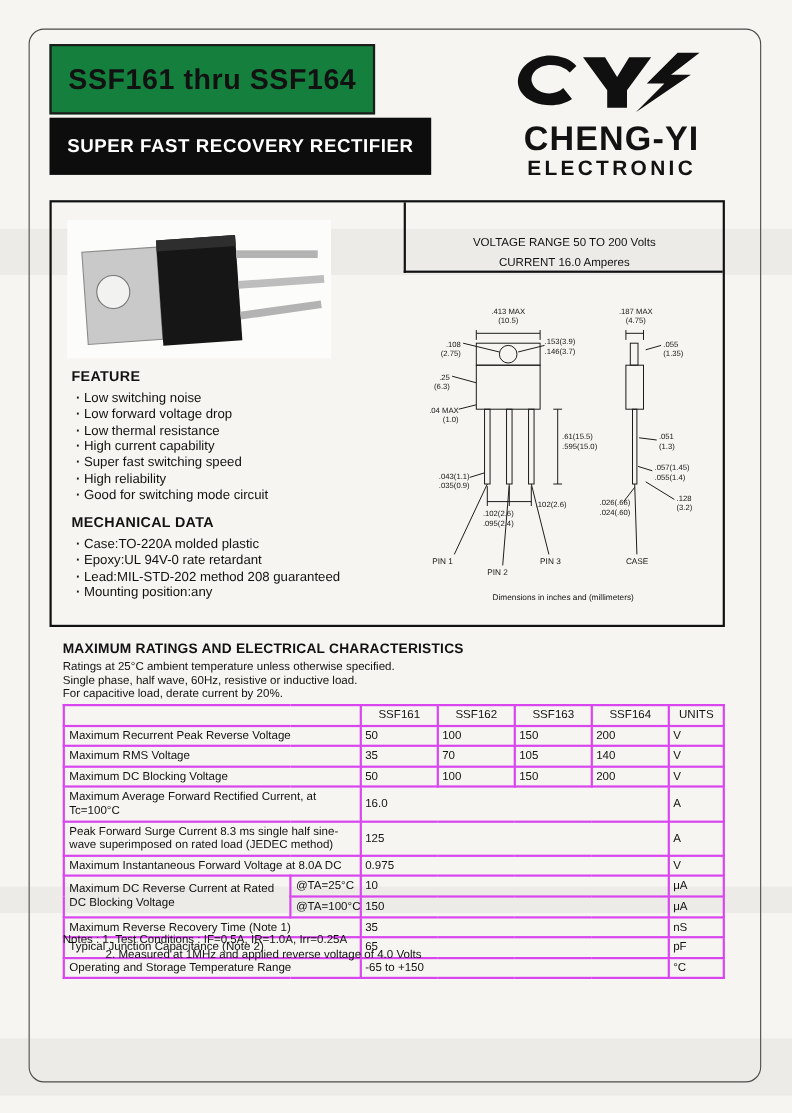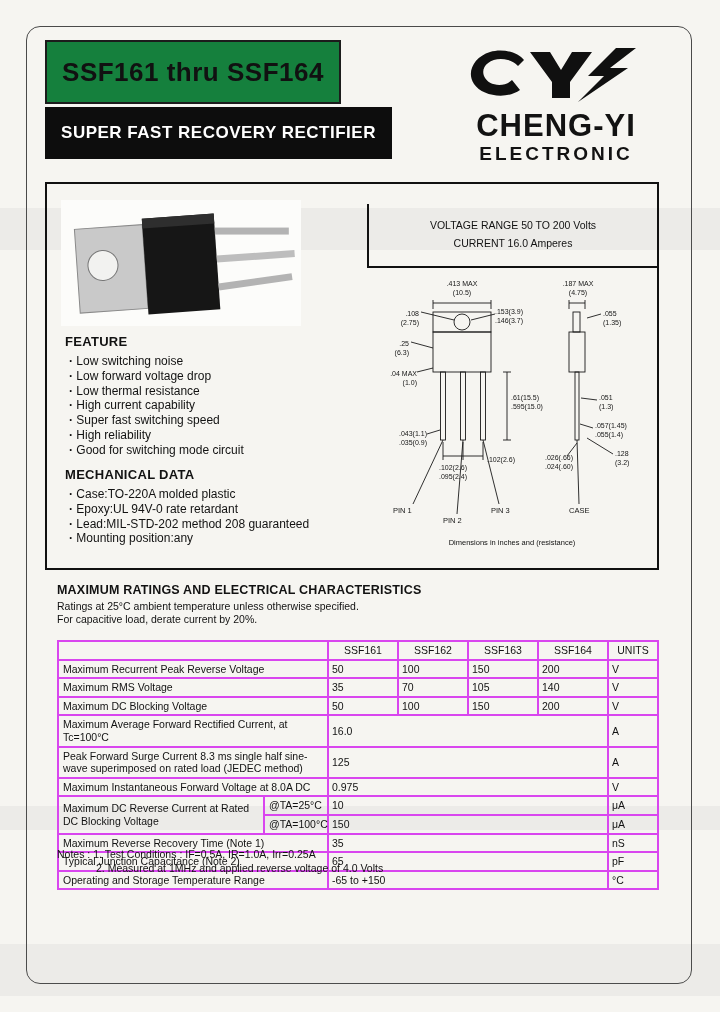--- a/index.html
+++ b/index.html
@@ -37,21 +37,21 @@
   .brand-sub {
     position:absolute; left:448px; top:143px; width:216px; text-align:center;
     font-size:19px; font-weight:bold; letter-spacing:3px;
   }
 
   
   .main-box { position:absolute; left:45px; top:182px; width:614px; height:388px; border:2px solid #111; }
   .spec-cell {
     position:absolute; left:320px; top:0; width:290px; height:64px;
     border-left:2px solid #111; border-bottom:2px solid #111;
-    text-align:center; font-size:10.5px; line-height:1.75; padding-top:12px;margin-top:20px;
+    text-align:center; font-size:10.5px; line-height:1.75; padding-top:28px;
   }
   .photo { position:absolute; left:14px; top:16px; }
   .feat-h { position:absolute; left:18px; top:150px; font-size:13px; font-weight:bold; letter-spacing:.3px; }
   .feat-list { position:absolute; left:22px; top:170px; list-style:none; font-size:12px; line-height:14.8px; }
   .mech-h { position:absolute; left:18px; top:283px; font-size:13px; font-weight:bold; letter-spacing:.3px; }
   .mech-list { position:absolute; left:22px; top:303px; list-style:none; font-size:12px; line-height:14.8px; }
   .feat-list li::before, .mech-list li::before { content:"\00B7\00A0"; font-weight:bold; }
 
   
   .drawing { position:absolute; left:320px; top:70px; width:290px; height:316px; }
@@ -219,27 +219,28 @@
     <span class="dim" style="left:178px; top:200px; width:56px;">.026(.66)
 .024(.60)</span>
     <span class="dim" style="left:248px; top:196px; width:38px;">.128
 (3.2)</span>
 
     <span class="pinlbl" style="left:26px;  top:252px;">PIN 1</span>
     <span class="pinlbl" style="left:76px;  top:262px;">PIN 2</span>
     <span class="pinlbl" style="left:124px; top:252px;">PIN 3</span>
     <span class="pinlbl" style="left:202px; top:252px;">CASE</span>
 
-    <div class="dim-note">Dimensions in inches and (resistance)</div>
+    <div class="dim-note">Dimensions in inches and (millimeters)</div>
   </div>
 </section>
 
 <h3 class="ratings-title">MAXIMUM RATINGS AND ELECTRICAL CHARACTERISTICS</h3>
 <div class="ratings-conditions">
   <div>Ratings at 25°C ambient temperature unless otherwise specified.</div>
+  <div>Single phase, half wave, 60Hz, resistive or inductive load.</div>
   <div>For capacitive load, derate current by 20%.</div>
 </div>
 
 <table class="ratings-table">
   <colgroup>
     <col style="width:206px">
       <col style="width:64px">
     <col style="width:70px">
       <col style="width:70px">
       <col style="width:70px">

